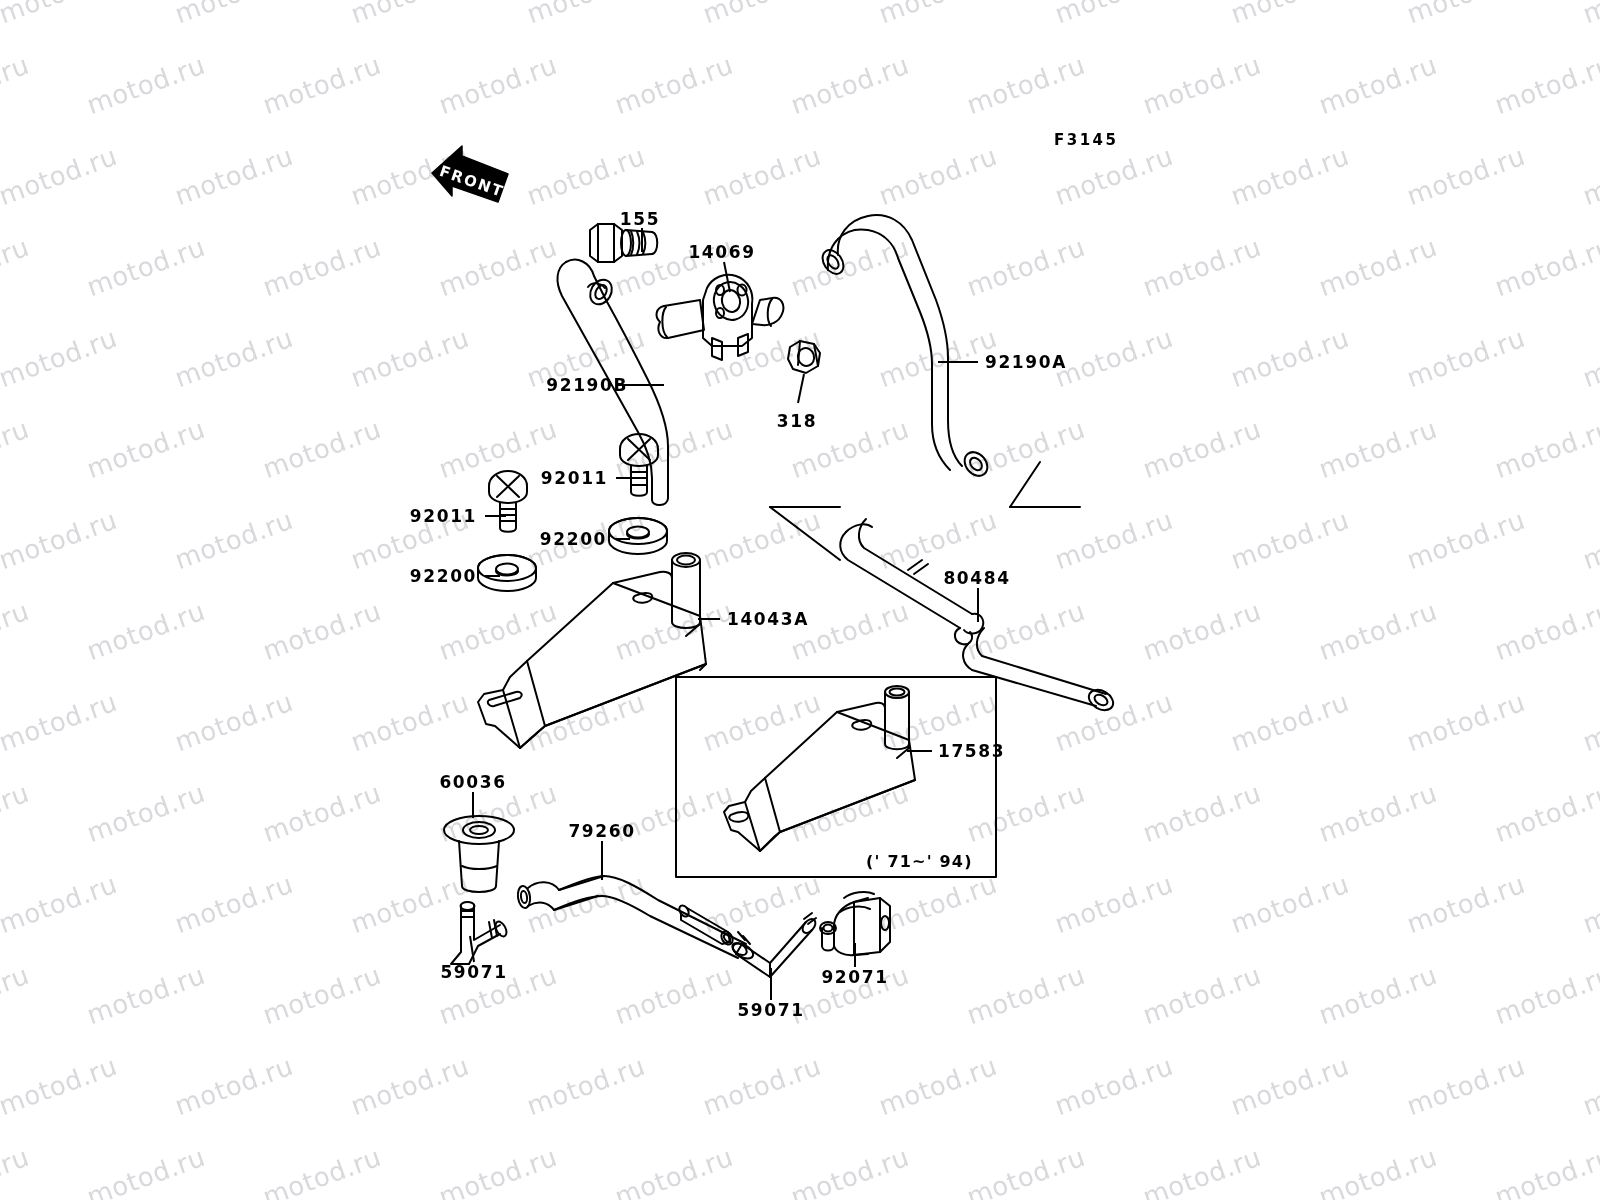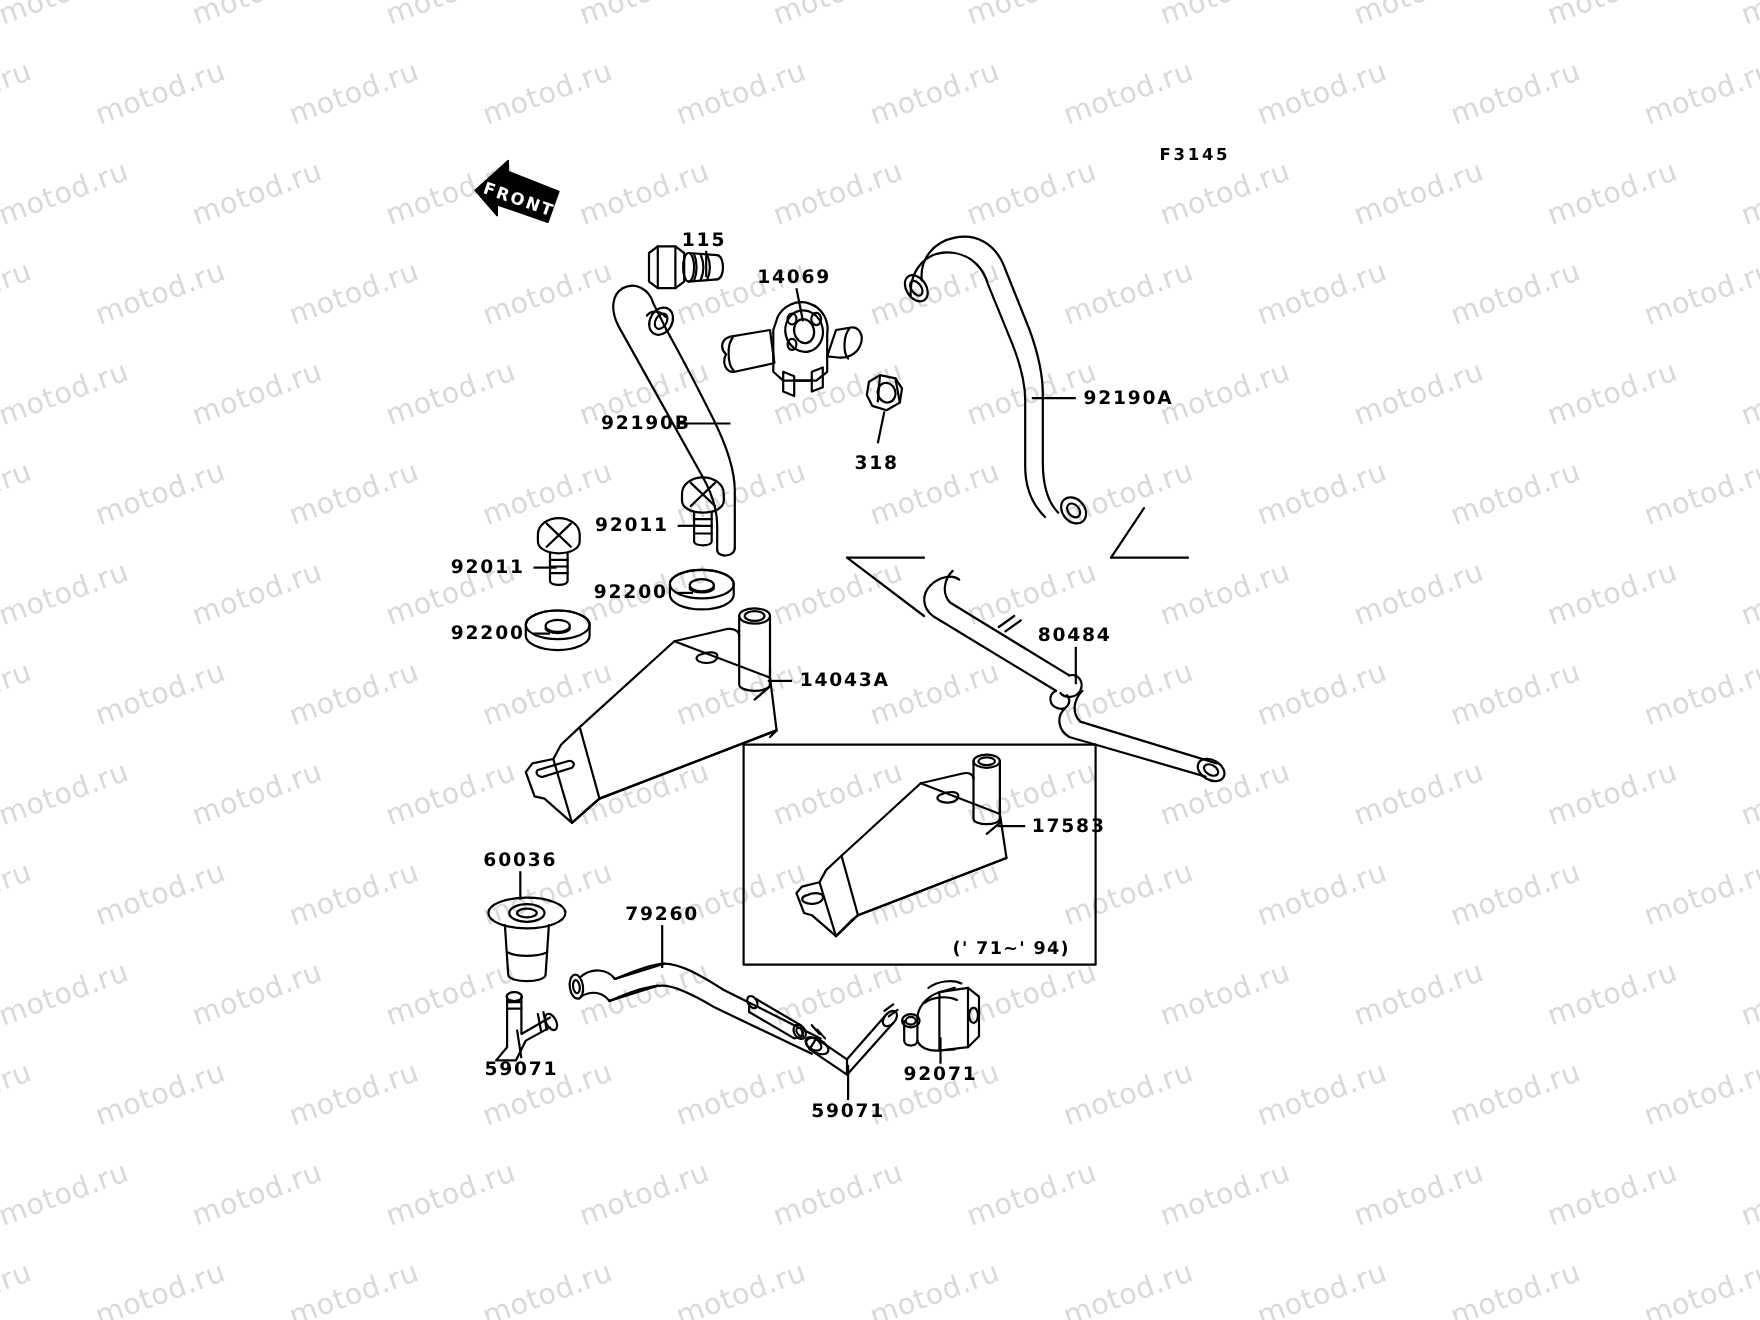--- a/index.html
+++ b/index.html
@@ -501,21 +501,21 @@
 
     <div class="figcode" style="left:1054px; top:131px;">F3145</div>
 
     <div id="front-badge">
       <div class="ftext">FRONT</div>
     </div>
 
     <div class="note" style="left:866px; top:852px;">(' 71~' 94)</div>
 
     <div id="part-labels">
-        <div class="plabel cen" style="left: 640px; top: 219px;">115</div>
+        <div class="plabel cen" style="left: 640px; top: 219px;">155</div>
         <div class="plabel cen" style="left: 722px; top: 252px;">14069</div>
         <div class="plabel left" style="left: 985px; top: 362px;">92190A</div>
         <div class="plabel cen" style="left: 797px; top: 421px;">318</div>
         <div class="plabel right" style="left: 608px; top: 385px; margin-left: 20px;">92190B</div>
         <div class="plabel right" style="left: 608px; top: 478px;">92011</div>
         <div class="plabel right" style="left: 477px; top: 516px;">92011</div>
         <div class="plabel right" style="left: 607px; top: 539px;">92200</div>
         <div class="plabel right" style="left: 477px; top: 576px;">92200</div>
         <div class="plabel left" style="left: 727px; top: 619px;">14043A</div>
         <div class="plabel cen" style="left: 977px; top: 578px;">80484</div>

